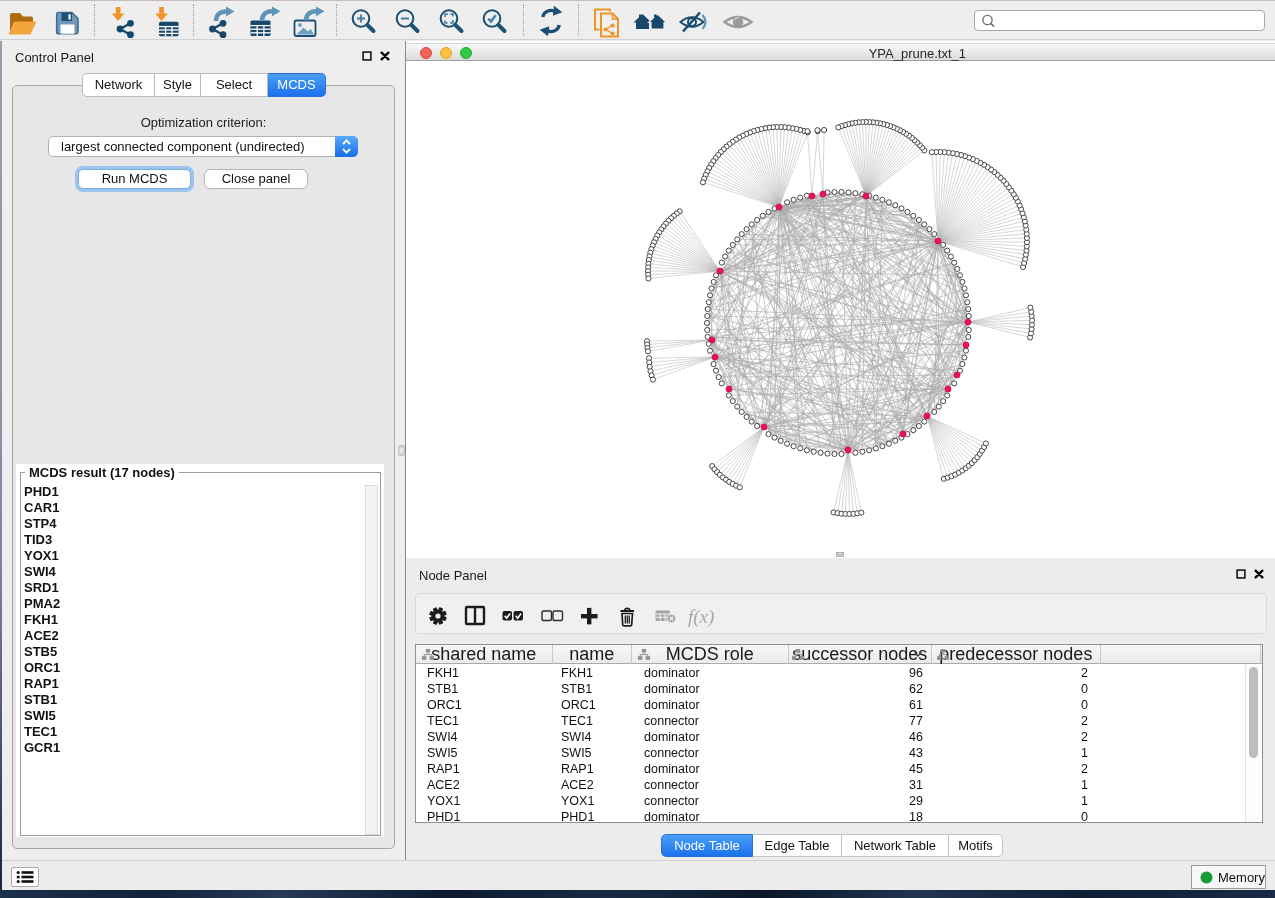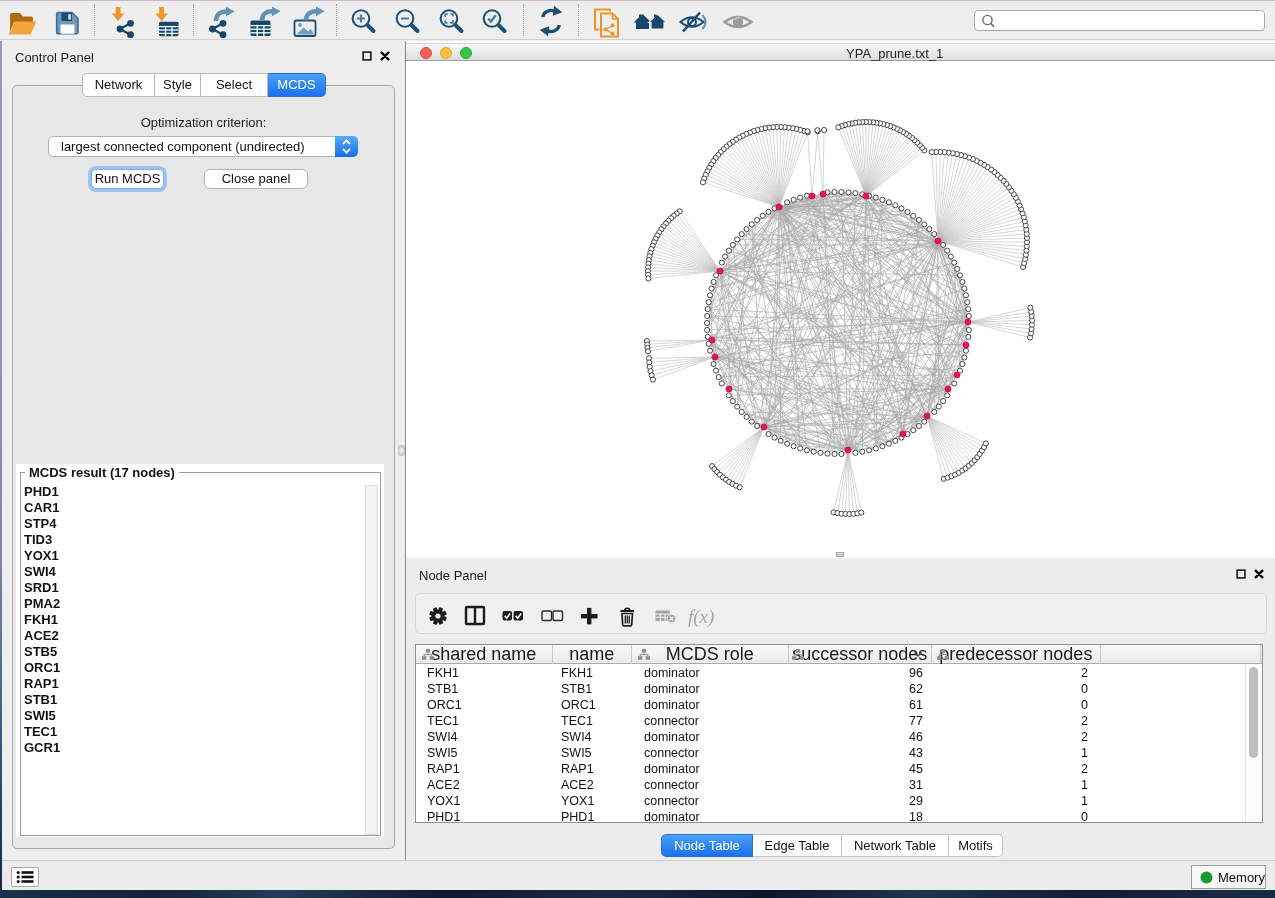--- a/index.html
+++ b/index.html
@@ -23,21 +23,21 @@
   
   #mcdsbox { position:absolute; left:14px; top:423px; width:368px; height:373px; background:#ffffff;font-weight:bold; }
   #mcdsborder { position:absolute; left:4px; top:8px; width:361px; height:364px; border:1px solid #9c9c9c; }
   #mcdslegend { position:absolute; left:9px; top:1px; background:#ffffff; padding:0 4px; font-size:13px; color:#111; }
   #mcdslist { position:absolute; left:8px; top:20px; font-size:13px; color:#111; line-height:16px; }
   #mcdssb { position:absolute; right:6px; top:21px; width:13px; height:350px; background:#f2f2f2; border:1px solid #dcdcdc; }
   
   #netpanel { position:absolute; left:406px; top:41px; width:869px; height:517px; background:#ffffff; }
   #nettitle { position:absolute; left:0; top:2px; width:869px; height:18px; background:linear-gradient(#f8f8f8,#dcdcdc); border-top:1px solid #d8d8d8; border-bottom:1px solid #9f9f9f; }
   .tl { position:absolute; top:3px; width:12px; height:12px; border-radius:50%; }
-  #nettext2 { position:absolute; left:440px; top:2px; width:120px; text-align:left; font-size:13px; color:#262626; }
+  #nettext2 { position:absolute; left:440px; top:2px; width:120px; text-align:right; font-size:13px; color:#262626; }
   
   #tpanel { position:absolute; left:406px; top:560px; width:869px; height:300px; background:#ececec; }
   #tp-title { position:absolute; left:13px; top:8px; font-size:13px; color:#1a1a1a; }
   #ttoolbar { position:absolute; left:9px; top:33px; width:852px; height:41px; background:#f0f0f0; border:1px solid #d9d9d9; border-radius:5px; }
   #ttable { position:absolute; left:9px; top:84px; width:848px; height:179px; background:#ffffff; border:1px solid #8f8f8f; }
   #thead { position:absolute; left:0; top:0; width:846px; height:19px; background:linear-gradient(#f7f7f7,#ebebeb); border-bottom:1px solid #ababab; }
   .hcell { position:absolute; top:0; height:19px; border-right:1px solid #c9c9c9; font-size:18px; color:#1a1a1a; text-align:center; line-height:19px; }
   .hicon { position:absolute; top:4px; width:12px; height:11px; }
   .trow { position:absolute; font-size:12.5px; color:#111; height:16px; line-height:16px; white-space:pre; }
   .num { position:absolute; text-align:right; }
@@ -206,21 +206,21 @@
   <div class="tab" style="left:80px; width:73px; border-radius:5px 0 0 5px; border-left:1px solid #b9b9b9">Network</div>
   <div class="tab" style="left:153px; width:46px;">Style</div>
   <div class="tab" style="left:199px; width:67px;">Select</div>
   <div class="tab tabsel" style="left:266px; width:58px; border-radius:0 5px 5px 0;">MCDS</div>
   <div id="combo">largest connected component (undirected)
     <div id="combocap"><svg width="23" height="21" viewBox="0 0 23 21">
           <path d="M8,8.2 L11.5,4.4 L15,8.2 M8,12.8 L11.5,16.6 L15,12.8" fill="none" stroke="#fff" stroke-width="1.8"></path>
         </svg></div>
   </div>
   <div id="optlbl">Optimization criterion:</div>
-  <div class="btn" style="left:89px; width:73px; box-shadow:0 0 0 3px rgba(116,177,241,0.65); border-color:#7aaede">Run MCDS</div>
+  <div class="btn" style="left:76px; width:113px; box-shadow:0 0 0 3px rgba(116,177,241,0.65); border-color:#7aaede">Run MCDS</div>
   <div class="btn" style="left:202px; width:104px;border-radius:6px;">Close panel</div>
   <div id="mcdsbox">
     <div id="mcdsborder"></div>
     <div id="mcdslegend">MCDS result (17 nodes)</div>
     <div id="mcdssb"></div>
     <div id="mcdslist">PHD1<br>CAR1<br>STP4<br>TID3<br>YOX1<br>SWI4<br>SRD1<br>PMA2<br>FKH1<br>ACE2<br>STB5<br>ORC1<br>RAP1<br>STB1<br>SWI5<br>TEC1<br>GCR1</div>
   </div>
   <svg style="position:absolute;left:396px;top:404px" width="8" height="11" viewBox="0 0 8 11">
       <rect x="0" y="0" width="7" height="11" rx="2" fill="#c9c9c9"></rect>
       <rect x="1.5" y="2.5" width="4" height="6" rx="1.5" fill="#e9e9e9"></rect>

